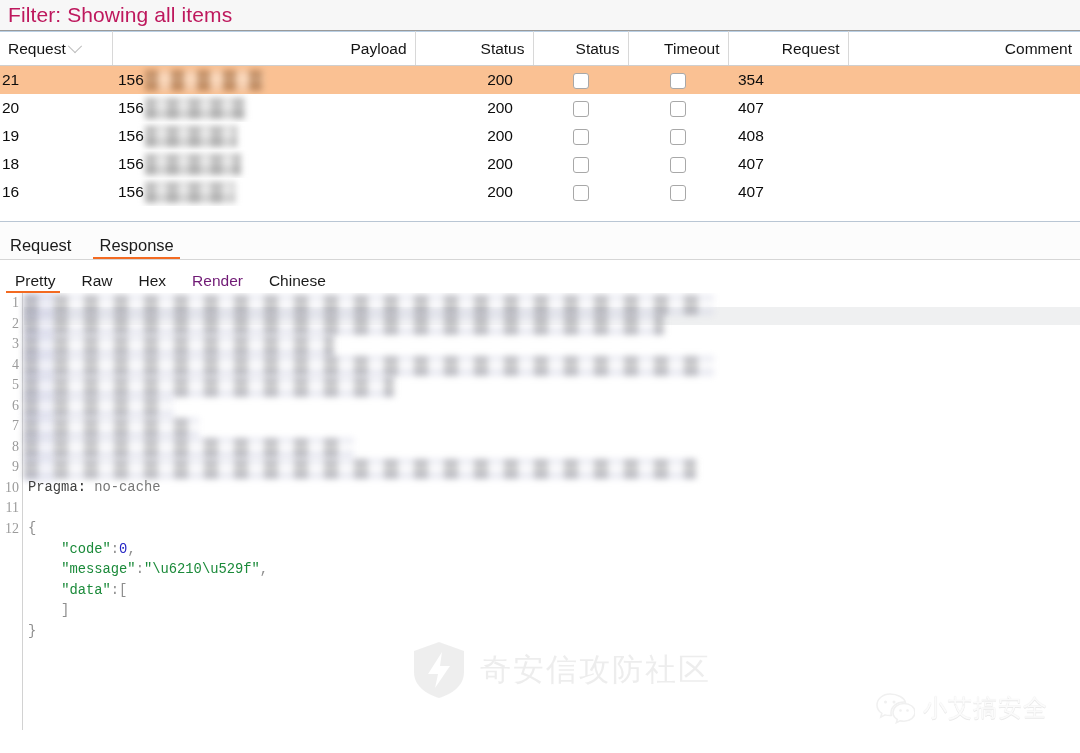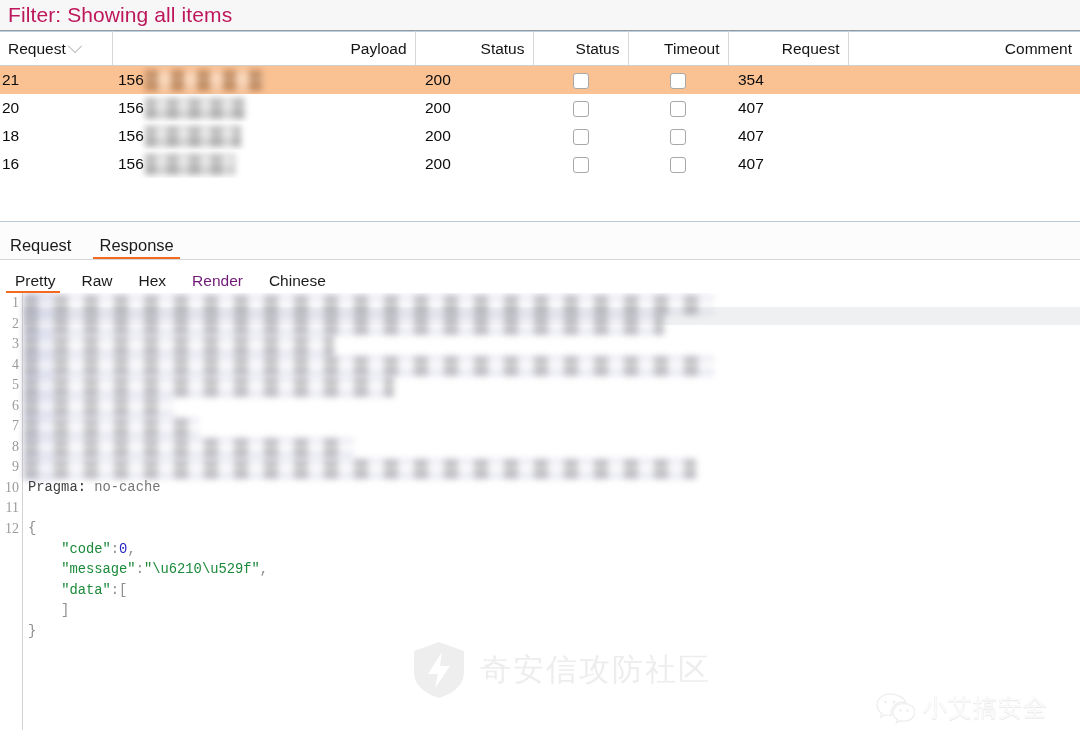--- a/index.html
+++ b/index.html
@@ -80,21 +80,21 @@
     color: #0c0c0c;
     padding: 0 20px;
     border: none;
     vertical-align: middle;
     white-space: nowrap;
     overflow: hidden;
   }
   .tbl tr.row-sel td { background: #fac193; }
   .tbl td.c-req  { text-align: left; padding-left: 2px; }
   .tbl td.c-pay  { text-align: left; padding-left: 6px; position: relative; }
-  .tbl td.c-sta  { text-align: left; padding-left: 10px; }
+  .tbl td.c-sta  { text-align: right; padding-left: 10px; }
   .tbl td.c-err,
   .tbl td.c-tmo  { text-align: center; padding: 0; }
   .tbl td.c-len  { text-align: left; padding-left: 10px; }
   .tbl td.c-com  { text-align: left; }
 
   .cb {
     display: inline-block;
     width: 14px;
     height: 14px;
     border: 1.4px solid #a8a8a8;
@@ -358,20 +358,29 @@
       <tr>
         <td class="c-req">20</td>
         <td class="c-pay"><span>156</span><span class="blur-pay" style="width:100px"></span></td>
         <td class="c-sta">200</td>
         <td class="c-err"><span class="cb"></span></td>
         <td class="c-tmo"><span class="cb"></span></td>
         <td class="c-len">407</td>
         <td class="c-com"></td>
       </tr>
       <tr>
+        <td class="c-req">19</td>
+        <td class="c-pay"><span>156</span><span class="blur-pay" style="width:92px"></span></td>
+        <td class="c-sta">200</td>
+        <td class="c-err"><span class="cb"></span></td>
+        <td class="c-tmo"><span class="cb"></span></td>
+        <td class="c-len">408</td>
+        <td class="c-com"></td>
+      </tr>
+      <tr>
         <td class="c-req">18</td>
         <td class="c-pay"><span>156</span><span class="blur-pay" style="width:96px"></span></td>
         <td class="c-sta">200</td>
         <td class="c-err"><span class="cb"></span></td>
         <td class="c-tmo"><span class="cb"></span></td>
         <td class="c-len">407</td>
         <td class="c-com"></td>
       </tr>
       <tr>
         <td class="c-req">16</td>

